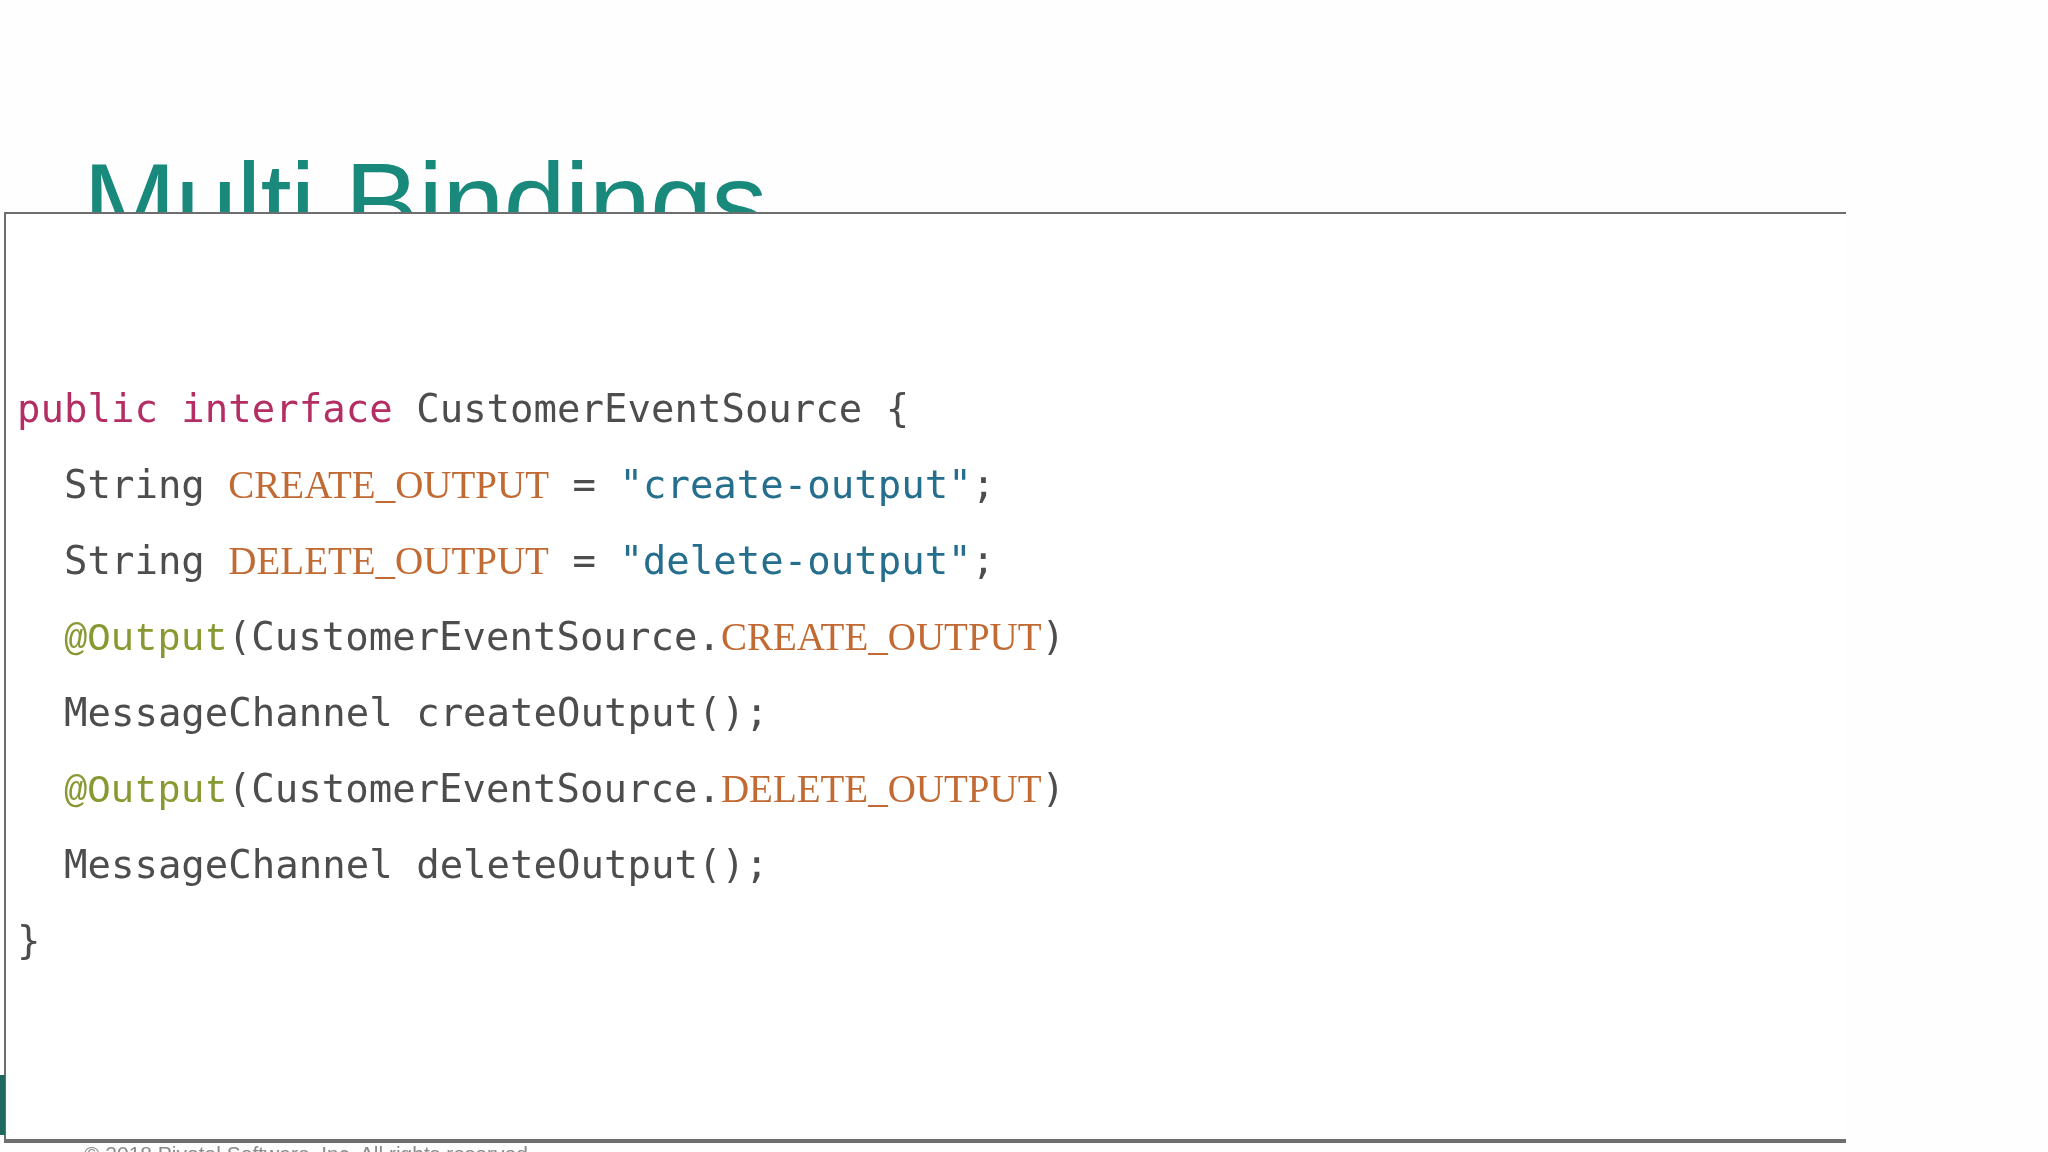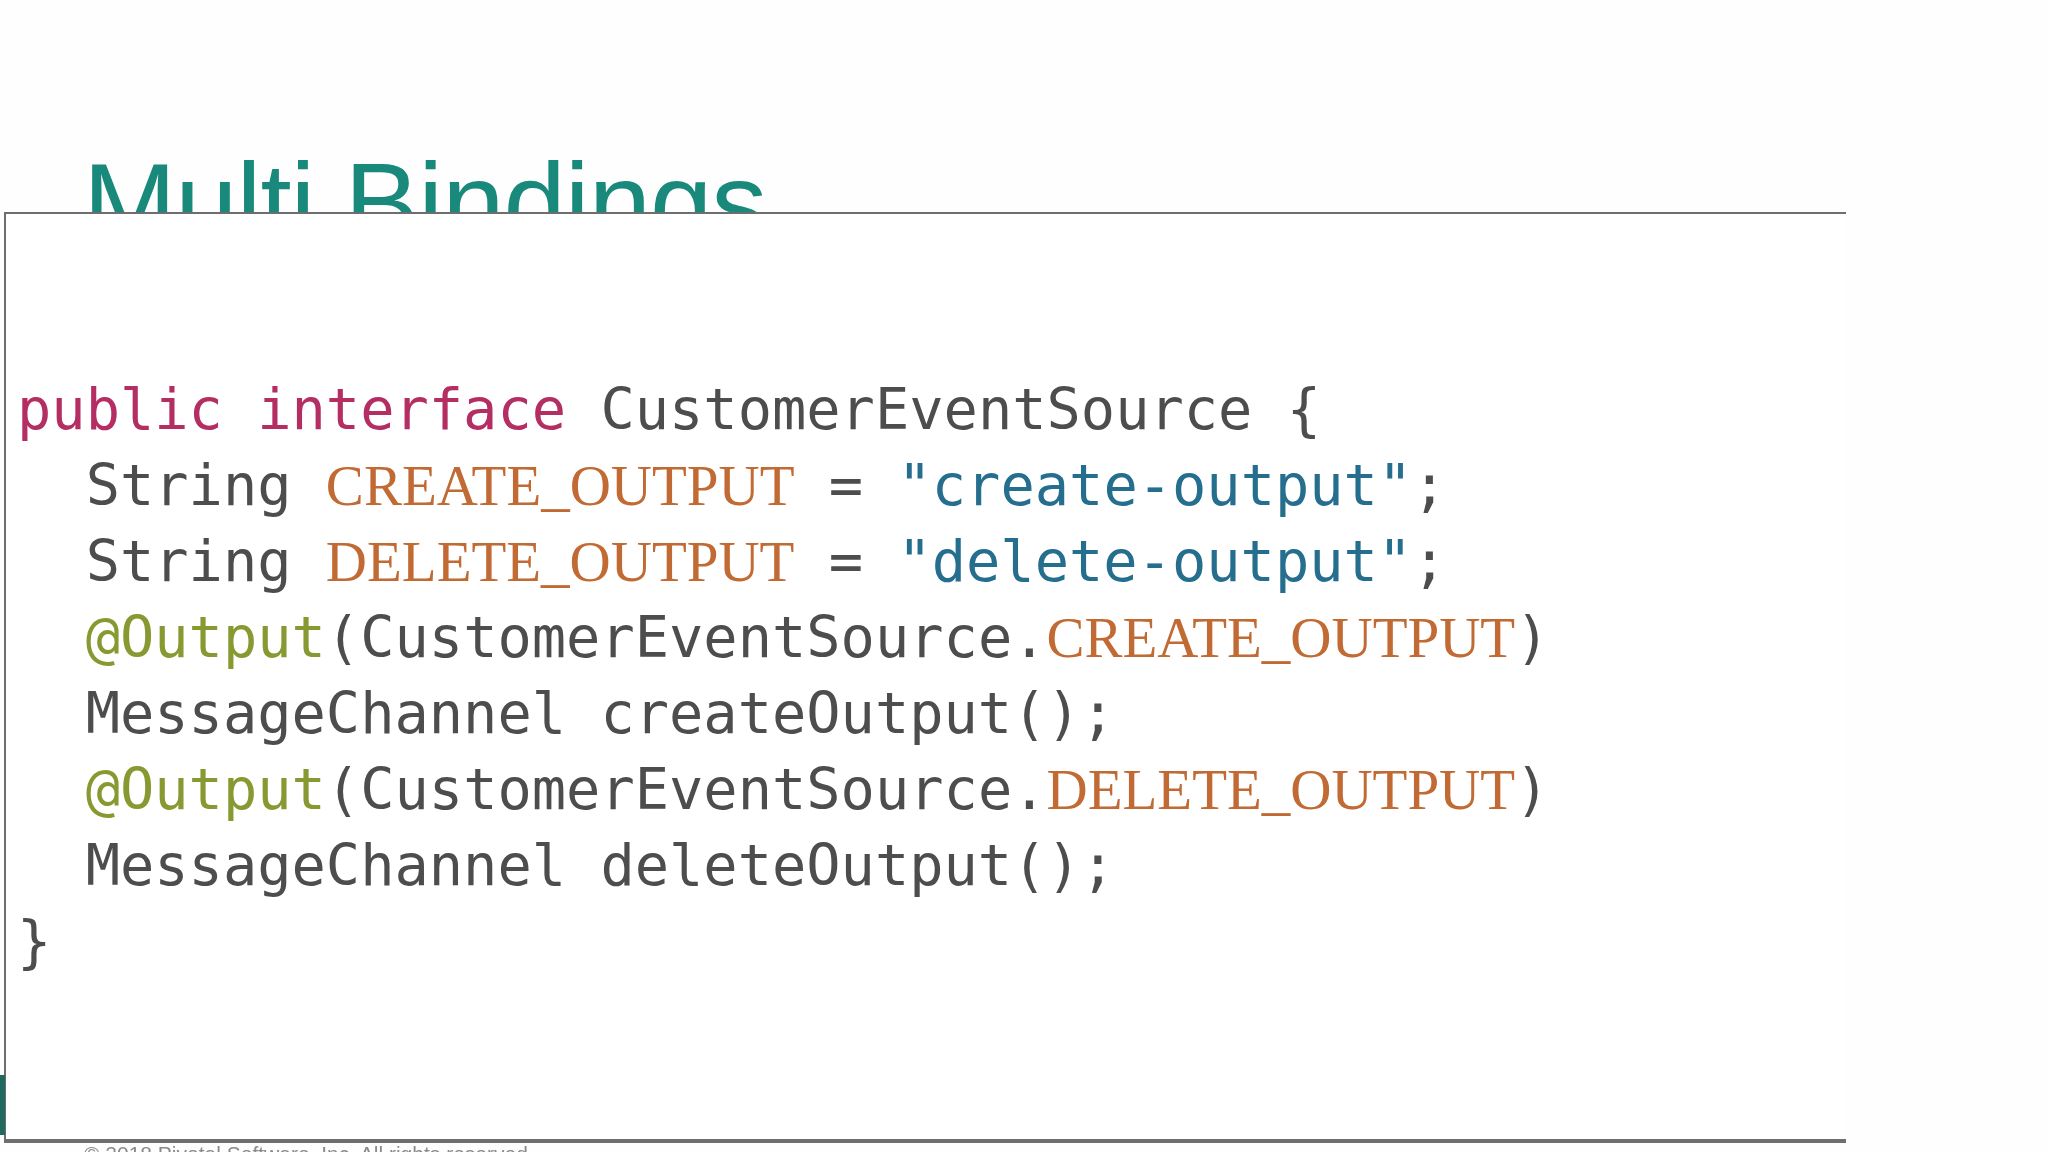--- a/index.html
+++ b/index.html
@@ -30,31 +30,31 @@
     width: 2040px; height: 931px;
     box-sizing: border-box;
     background: #ffffff;
     border: 2px solid var(--border);
     border-bottom-width: 4px;
   }
   .code {
     margin: 0;
     padding: 157px 16px 0 11px;
     font-family: "DejaVu Sans Mono", monospace;
-    font-size: 57px;
+    font-size: 39px;
     line-height: 76px;
     color: var(--code_default);
     white-space: pre;
   }
   .code-line { height: 76px; }
   .tok-plain      { color: var(--code_default); }
   .tok-keyword    { color: var(--keyword); }
   .tok-constant   { color: var(--constant); font-family: Liberation Serif, serif; }
   .tok-string     { color: var(--string); }
-  .tok-annotation { color: var(--annotation); }
+  .tok-annotation { color: var(--annotation); font-family: Liberation Mono, monospace; }
   .footer-copyright {
     position: absolute;
     left: 84px; top: 1142px;
     font-size: 21px;
     color: var(--footer_text);
     white-space: nowrap;
   }
   .page-number {
     position: absolute;
     left: 2004px; top: 1142px;

